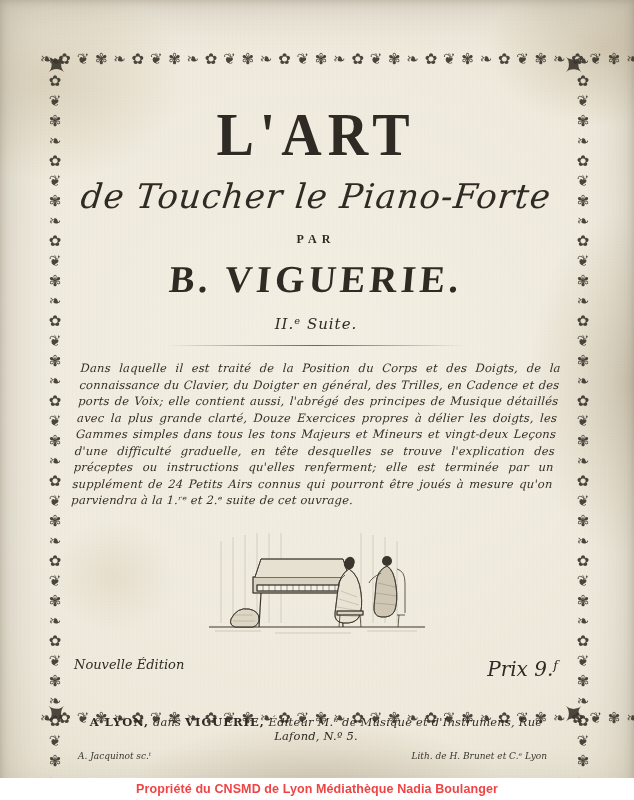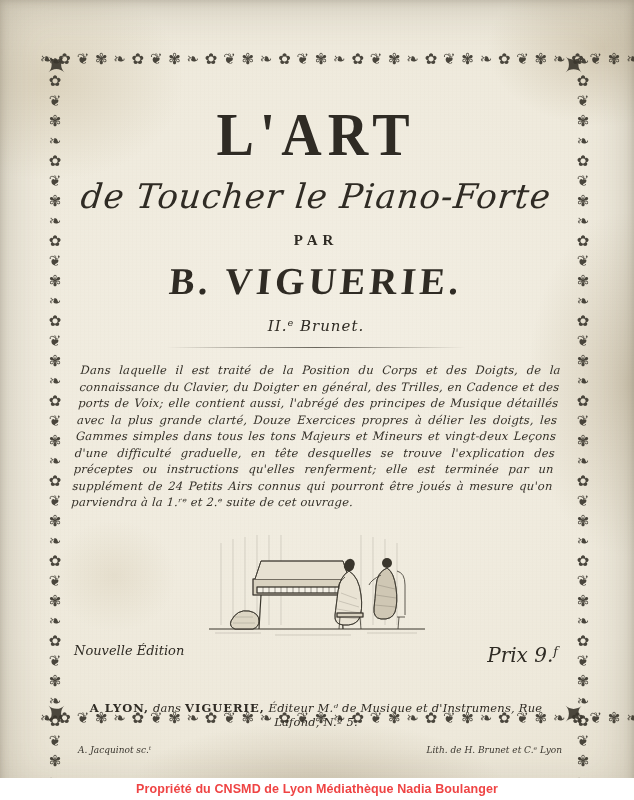--- a/index.html
+++ b/index.html
@@ -115,21 +115,21 @@
   .title-sub {
     font-family: "DejaVu Serif", serif;
     font-style: italic;
     font-size: 34px;
     margin-top: 10px;
     letter-spacing: 1px;
     transform: skewX(-6deg);
   }
   .par {
     font-family: "Liberation Serif", serif;
-    font-size: 15px;
+    font-size: 12px;
     letter-spacing: 5px;
     margin-top: 16px;
     font-weight: 700;
   }
   .author {
     font-family: "Liberation Serif", serif;
     font-size: 38px;
     font-weight: 700;
     letter-spacing: 4px;
     margin-top: 10px;
@@ -170,21 +170,21 @@
     width: 250px;
     height: 118px;
     margin: 14px auto 0 auto;
   }
   .vignette svg { display: block; }
 
   
   .row-nouv {
     position: relative;
     height: 22px;
-    margin-top: 0;
+    margin-top: 16px;
   }
   .nouv-edition {
     position: absolute;
     left: 4px;
     top: 0;
     font-family: "DejaVu Serif", serif;
     font-style: italic;
     font-size: 13px;
   }
   .prix {
@@ -200,29 +200,29 @@
     font-family: "DejaVu Serif", serif;
     font-size: 11.5px;
     letter-spacing: .2px;
     font-style: italic;
   }
   .imprint b { font-style: normal; letter-spacing: 1px; }
 
   .colophon {
     position: relative;
     height: 16px;
-    margin-top: 16px;
+    margin-top: 8px;
     font-family: "DejaVu Serif", serif;
     font-style: italic;
     font-size: 9px;
     color: #3b3730;
     text-align: right;
   }
   .colophon .left  { position: absolute; left: 8px;  top: 0; }
-  .colophon .right { position: absolute; right: 0; top: 0; }
+  .colophon .right { position: absolute; right: 15px; top: 0; }
 
   
   .credit {
     position: absolute;
     left: 0;
     bottom: 0;
     width: 634px;
     height: 22px;
     background: #ffffff;
     color: #ef4444;
@@ -259,21 +259,21 @@
     <div class="corner bl">✦</div>
     <div class="corner br">✦</div>
   </div>
 
   <div class="content">
 
     <div class="title-main">L'ART</div>
     <div class="title-sub">de Toucher le Piano-Forte</div>
     <div class="par">PAR</div>
     <div class="author">B. VIGUERIE.</div>
-    <div class="edition-no">II.ᵉ Brunet.</div>
+    <div class="edition-no">II.ᵉ Suite.</div>
 
     <div class="rule"></div>
 
     <div class="description">Dans laquelle il est traité de la Position du Corps et des Doigts, de la connaissance du Clavier, du Doigter en général, des Trilles, en Cadence et des ports de Voix; elle contient aussi, l'abrégé des principes de Musique détaillés avec la plus grande clarté, Douze Exercices propres à délier les doigts, les Gammes simples dans tous les tons Majeurs et Mineurs et vingt-deux Leçons d'une difficulté graduelle, en tête desquelles se trouve l'explication des préceptes ou instructions qu'elles renferment; elle est terminée par un supplément de 24 Petits Airs connus qui pourront être joués à mesure qu'on parviendra à la 1.ʳᵉ et 2.ᵉ suite de cet ouvrage.</div>
 
     <div class="vignette">
       <svg width="250" height="118" viewBox="0 0 250 118">
         <g stroke="#3a362d" fill="none" stroke-width="0.8">
 
           <line x1="18" y1="104" x2="234" y2="104" stroke-width="1"></line>

